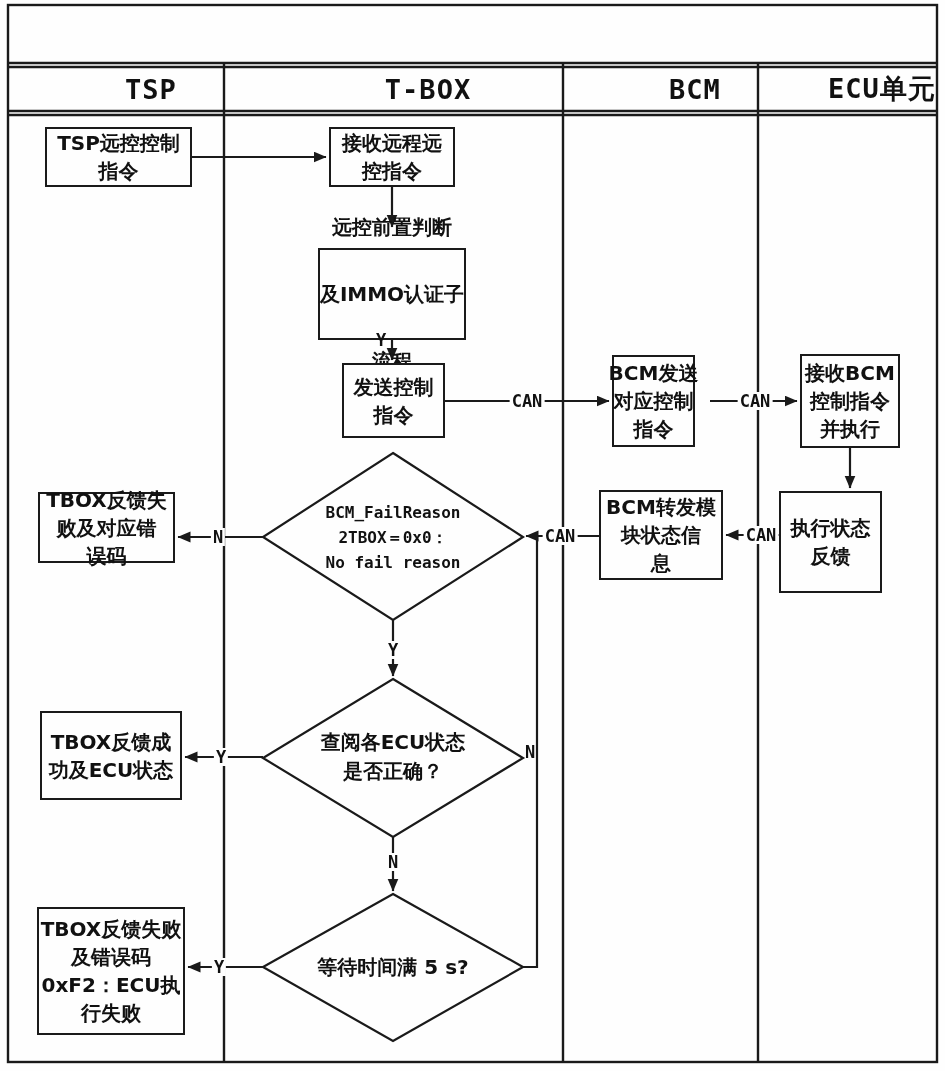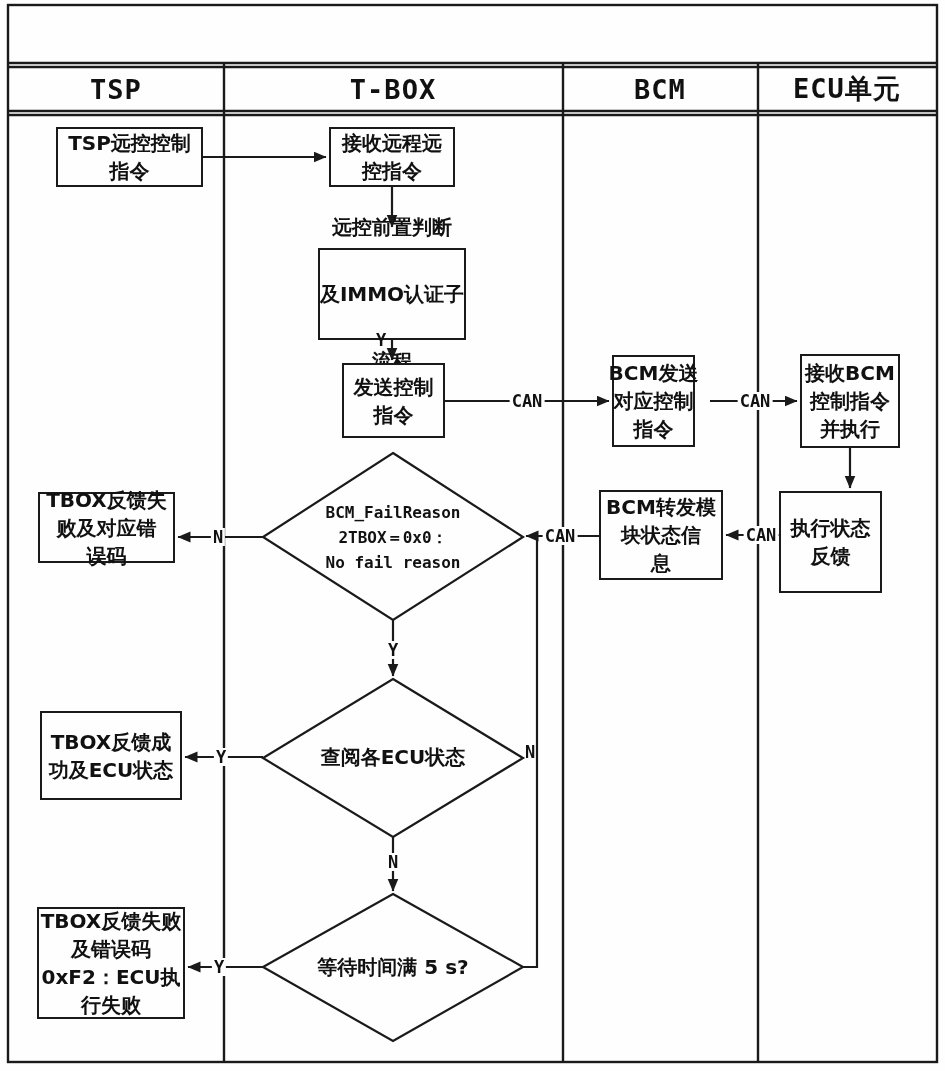--- a/index.html
+++ b/index.html
@@ -1,21 +1,21 @@
 <!DOCTYPE html>
 <html><head>
 <meta charset="utf-8">
 <style>
   html,body{margin:0;padding:0;background:#ffffff;}
   #page{position:relative;width:945px;height:1071px;background:#fefefe;
         font-family:"DejaVu Sans",sans-serif;color:#111;overflow:hidden;}
   #lines{position:absolute;left:0;top:0;width:945px;height:1071px;}
   .hdr{position:absolute;transform:translate(-50%,-50%);
        font-family:"DejaVu Sans Mono","DejaVu Sans",monospace;
-       font-weight:700;font-size:27px;letter-spacing:1px;white-space:nowrap;}
+       font-weight:700;font-size:27px;letter-spacing:1px;white-space:nowrap;margin-left:35px;}
   .node{position:absolute;box-sizing:border-box;border:2px solid #1a1a1a;background:#fefefe;
         display:flex;flex-direction:column;align-items:center;justify-content:center;
         text-align:center;font-size:20px;line-height:28px;font-weight:600;}
   .node div{white-space:nowrap;}
   .dtext{position:absolute;transform:translate(-50%,-50%);text-align:center;
          font-size:20px;line-height:29px;font-weight:700;white-space:nowrap;}
   .dtext.mono{font-family:"DejaVu Sans Mono",monospace;font-size:16px;line-height:25px;font-weight:600;}
   .lbl{position:absolute;transform:translate(-50%,-50%);
        font-family:"DejaVu Sans Mono",monospace;font-size:17px;font-weight:700;
        background:#fefefe;padding:0 2px;white-space:nowrap;line-height:18px;}
@@ -68,21 +68,21 @@
       <line x1="263" y1="967" x2="188" y2="967" marker-end="url(#ah)"></line>
       <polyline points="523,967 537,967 537,536"></polyline>
     </g>
   </svg>
 
   <div class="hdr" style="left:116px;top:89px;">TSP</div>
   <div class="hdr" style="left:393px;top:89px;">T-BOX</div>
   <div class="hdr" style="left:660px;top:89px;">BCM</div>
   <div class="hdr" style="left:847px;top:89px;">ECU单元</div>
 
-  <div class="node" style="left:56px;top:127px;width:147px;height:60px;">
+  <div class="node" style="left:45px;top:127px;width:147px;height:60px;">
     <div>TSP远控控制</div>
     <div>指令</div>
   </div>
 
   <div class="node" style="left:329px;top:127px;width:126px;height:60px;justify-content:flex-end;">
     <div>接收远程远</div>
     <div>控指令</div>
   </div>
 
   <div class="node" style="left:318px;top:248px;width:148px;height:92px;gap:39px;">
@@ -123,35 +123,36 @@
     <div>TBOX反馈失</div>
     <div>败及对应错</div>
     <div>误码</div>
   </div>
 
   <div class="node" style="left:40px;top:711px;width:142px;height:89px;">
     <div>TBOX反馈成</div>
     <div>功及ECU状态</div>
   </div>
 
-  <div class="node" style="left:37px;top:907px;width:148px;height:112px;">
+  <div class="node" style="left:37px;top:907px;width:148px;height:128px;">
     <div>TBOX反馈失败</div>
     <div>及错误码</div>
     <div>0xF2：ECU执</div>
     <div>行失败</div>
   </div>
 
   <div class="dtext mono" style="left:393px;top:537px;">
     <div>BCM_FailReason</div>
     <div>2TBOX＝0x0：</div>
     <div>No fail reason</div>
   </div>
 
   <div class="dtext" style="left:393px;top:757px;">
     <div>查阅各ECU状态</div>
+    <div>是否正确？</div>
   </div>
 
   <div class="dtext" style="left:393px;top:967px;">
     <div>等待时间满 5 s?</div>
   </div>
 
   <div class="lbl nobg" style="left:381px;top:340px;">Y</div>
   <div class="lbl" style="left:527px;top:401px;">CAN</div>
   <div class="lbl" style="left:755px;top:401px;">CAN</div>
   <div class="lbl" style="left:761px;top:535px;">CAN</div>

